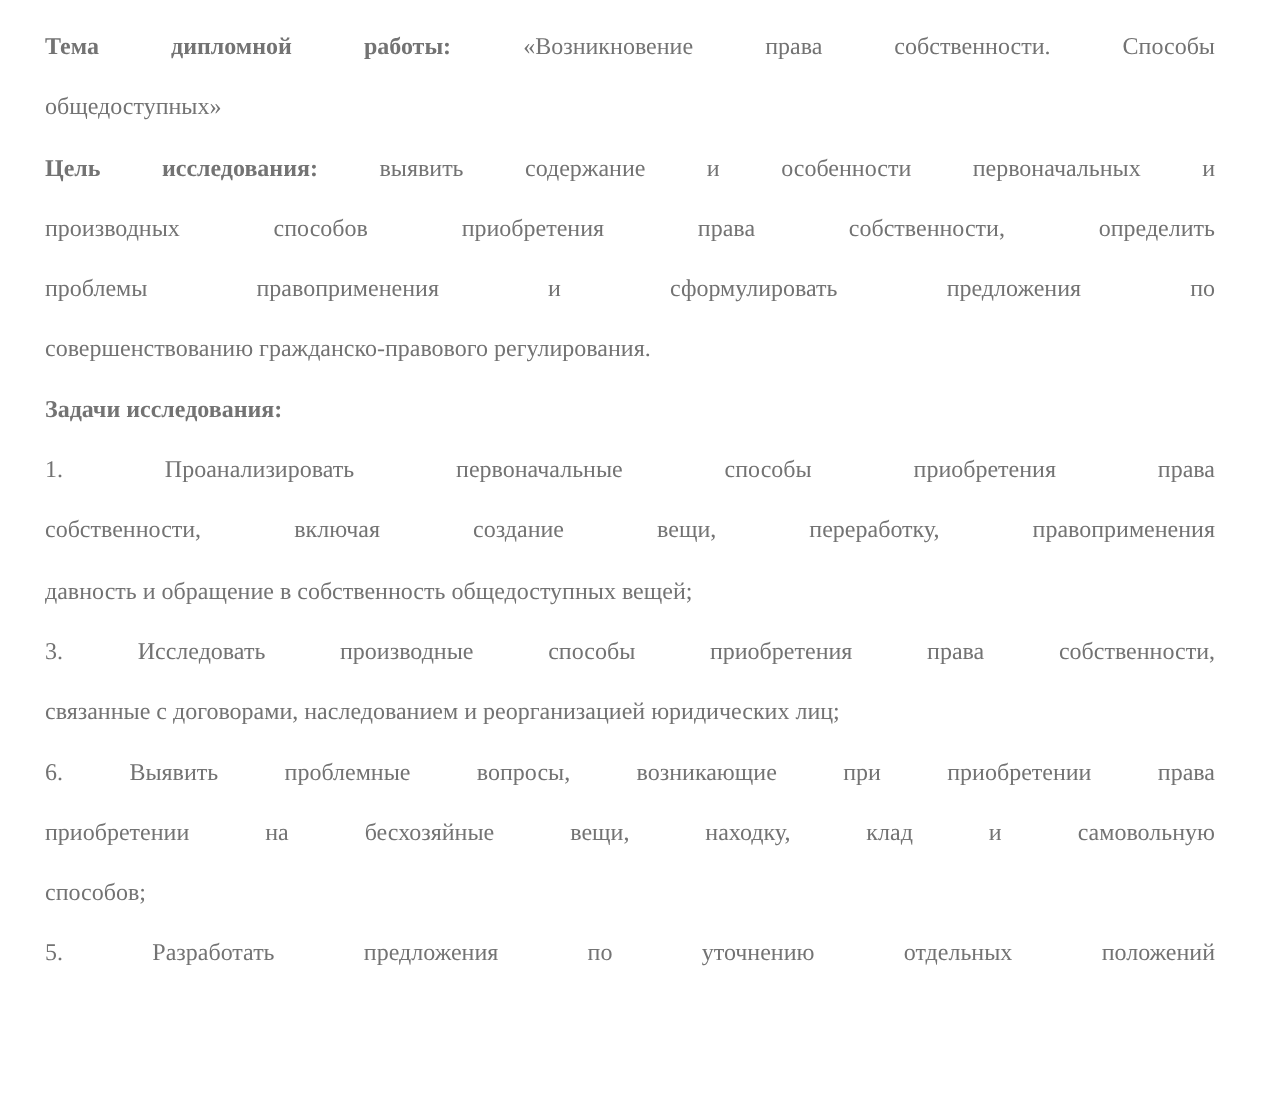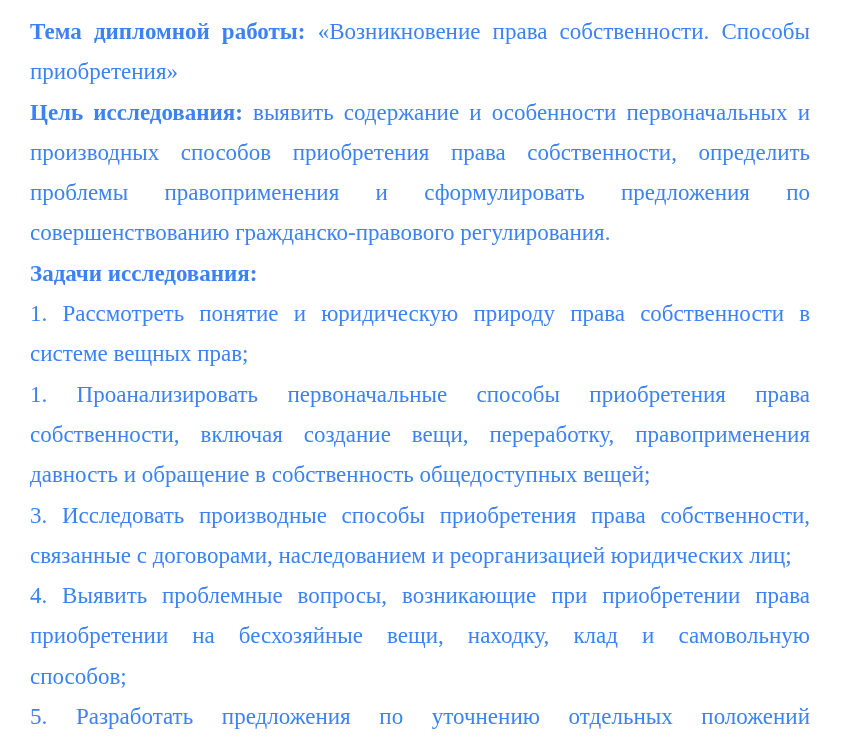--- a/index.html
+++ b/index.html
@@ -1,63 +1,59 @@
 <!DOCTYPE html>
 <html><head>
 <meta charset="utf-8">
 <style>
   html, body { margin: 0; padding: 0; background: #ffffff; }
   body { width: 846px; height: 745px; overflow: hidden; position: relative; }
   .page {
     position: absolute; left: 30px; top: 12px; width: 780px;
     font-family: "Liberation Serif", serif;
-    font-size: 23px; color: #3b82f6;
+    font-size: 16px; color: #737373;
   }
   .line {
     height: 40.3px; line-height: 40.3px; white-space: nowrap;
     text-align: justify; text-align-last: justify;
     overflow: hidden;
   }
   .line.last { text-align-last: left; }
   .b { font-weight: bold; }
 </style>
 </head>
 <body>
 
 <div class="page">
   <div>
     <div class="line"><span class="b">Тема дипломной работы:</span><span> «Возникновение права собственности. Способы</span></div>
-    <div class="line last">приобретения»</div>
+    <div class="line last">общедоступных»</div>
   </div>
 
   <div>
     <div class="line"><span class="b">Цель исследования:</span><span> выявить содержание и особенности первоначальных и</span></div>
     <div class="line">производных способов приобретения права собственности, определить</div>
     <div class="line">проблемы правоприменения и сформулировать предложения по</div>
     <div class="line last">совершенствованию гражданско-правового регулирования.</div>
   </div>
 
   <div class="line last b">Задачи исследования:</div>
 
   <div>
     <div>
-      <div class="line">1. Рассмотреть понятие и юридическую природу права собственности в</div>
-      <div class="line last">системе вещных прав;</div>
-    </div>
-    <div>
       <div class="line">1. Проанализировать первоначальные способы приобретения права</div>
       <div class="line">собственности, включая создание вещи, переработку, правоприменения</div>
       <div class="line last">давность и обращение в собственность общедоступных вещей;</div>
     </div>
     <div>
       <div class="line">3. Исследовать производные способы приобретения права собственности,</div>
       <div class="line last">связанные с договорами, наследованием и реорганизацией юридических лиц;</div>
     </div>
     <div>
-      <div class="line">4. Выявить проблемные вопросы, возникающие при приобретении права</div>
+      <div class="line">6. Выявить проблемные вопросы, возникающие при приобретении права</div>
       <div class="line">приобретении на бесхозяйные вещи, находку, клад и самовольную</div>
       <div class="line last">способов;</div>
     </div>
     <div>
       <div class="line">5. Разработать предложения по уточнению отдельных положений</div>
     </div>
   </div>
 </div>
 
 </body></html>

